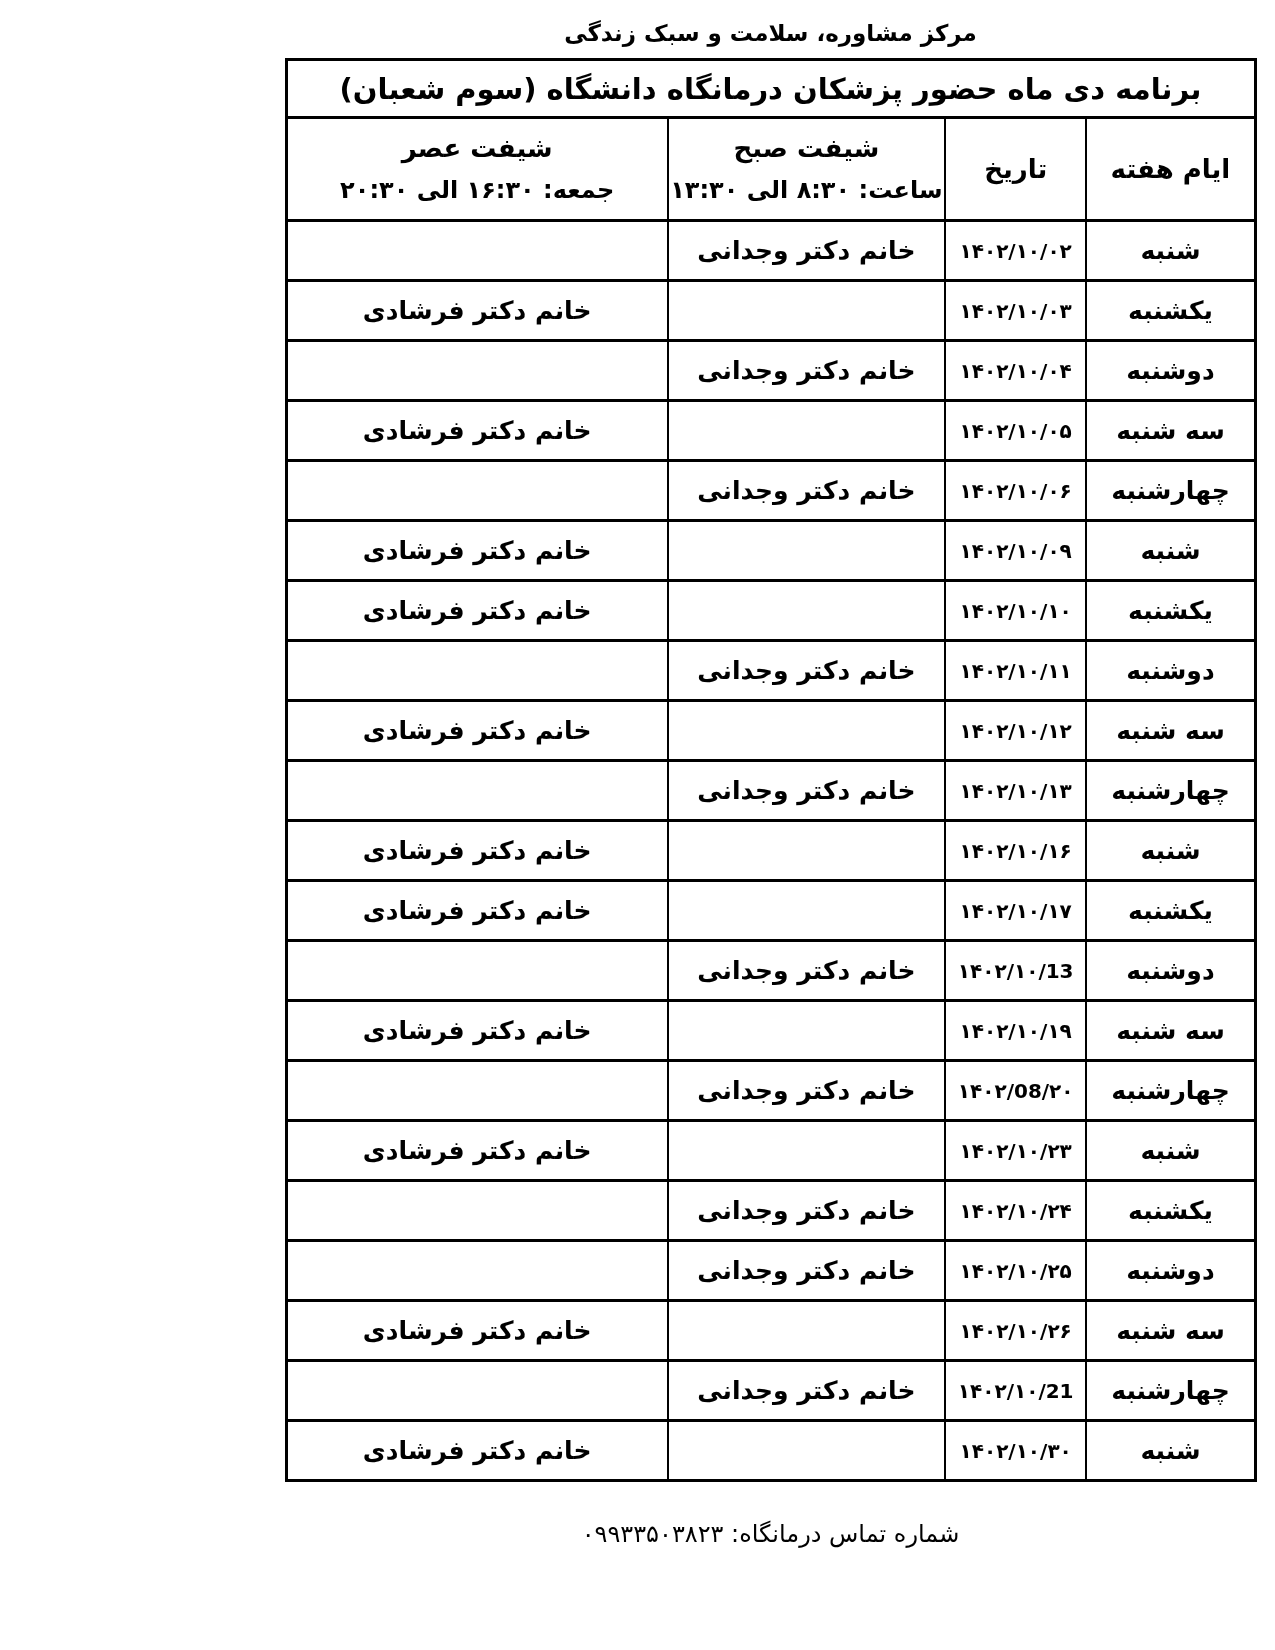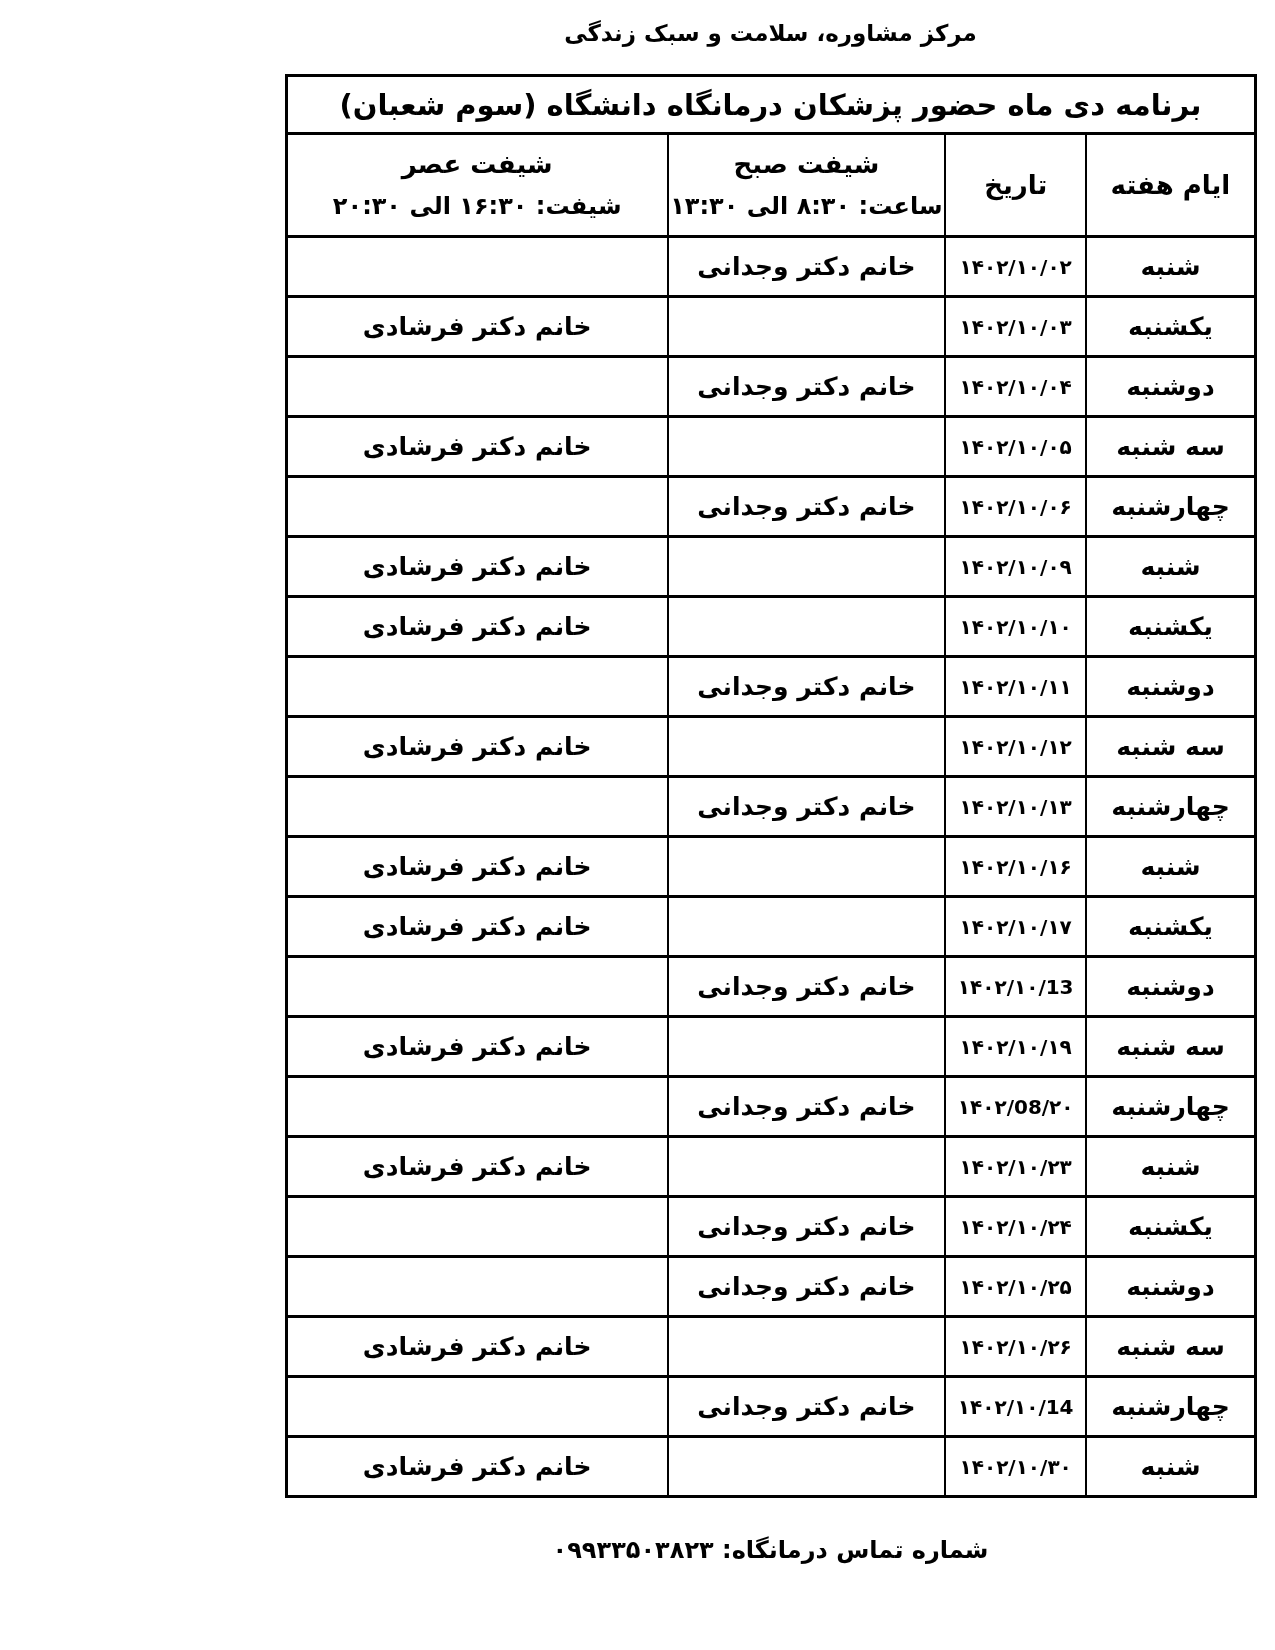--- a/index.html
+++ b/index.html
@@ -19,21 +19,21 @@
     overflow: hidden;
   }
   .org-line {
     text-align: center;
     font-size: 23px;
     font-weight: bold;
     line-height: 34px;
   }
   table.schedule {
     width: 972px;
-    margin: 24px auto 0 auto;
+    margin: 8px auto 0 auto;
     border-collapse: collapse;
     border: 3px solid #000;
     table-layout: fixed;
     background: #fff;
   }
   .schedule th, .schedule td {
     border-style: solid;
     border-color: #000;
     border-width: 3px 2px; 
     padding: 0 4px;
@@ -77,21 +77,21 @@
   .note {
     margin-top: 18px;
     text-align: center;
     font-size: 29px;
     font-weight: bold;
   }
   .phone {
     margin-top: 38px;
     text-align: center;
     font-size: 24px;
-    font-weight: bold;
+    font-weight: normal;
   }
 </style>
 </head>
 <body>
 
 <div class="page">
 
   <div class="org-line">مرکز مشاوره، سلامت و سبک زندگی</div>
 
   <table class="schedule">
@@ -110,21 +110,21 @@
         <th>تاریخ</th>
         <th>
           <div class="shift-head">
             <div class="shift-title">شیفت صبح</div>
             <div class="shift-hours">ساعت: ۸:۳۰ الی ۱۳:۳۰</div>
           </div>
         </th>
         <th>
           <div class="shift-head">
             <div class="shift-title">شیفت عصر</div>
-            <div class="shift-hours">شیفت: ۱۶:۳۰ الی ۲۰:۳۰</div>
+            <div class="shift-hours">جمعه: ۱۶:۳۰ الی ۲۰:۳۰</div>
           </div>
         </th>
       </tr>
     </thead>
     <tbody>
   <tr>
     <td class="day">شنبه</td>
     <td class="date">۱۴۰۲/۱۰/۰۲</td>
     <td class="doctor">خانم دکتر وجدانی</td>
     <td class="doctor"></td>
@@ -251,21 +251,21 @@
 
   <tr>
     <td class="day">سه شنبه</td>
     <td class="date">۱۴۰۲/۱۰/۲۶</td>
     <td class="doctor"></td>
     <td class="doctor">خانم دکتر فرشادی</td>
   </tr>
 
   <tr>
     <td class="day">چهارشنبه</td>
-    <td class="date">۱۴۰۲/۱۰/14</td>
+    <td class="date">۱۴۰۲/۱۰/21</td>
     <td class="doctor">خانم دکتر وجدانی</td>
     <td class="doctor"></td>
   </tr>
 
   <tr>
     <td class="day">شنبه</td>
     <td class="date">۱۴۰۲/۱۰/۳۰</td>
     <td class="doctor"></td>
     <td class="doctor">خانم دکتر فرشادی</td>
   </tr>

